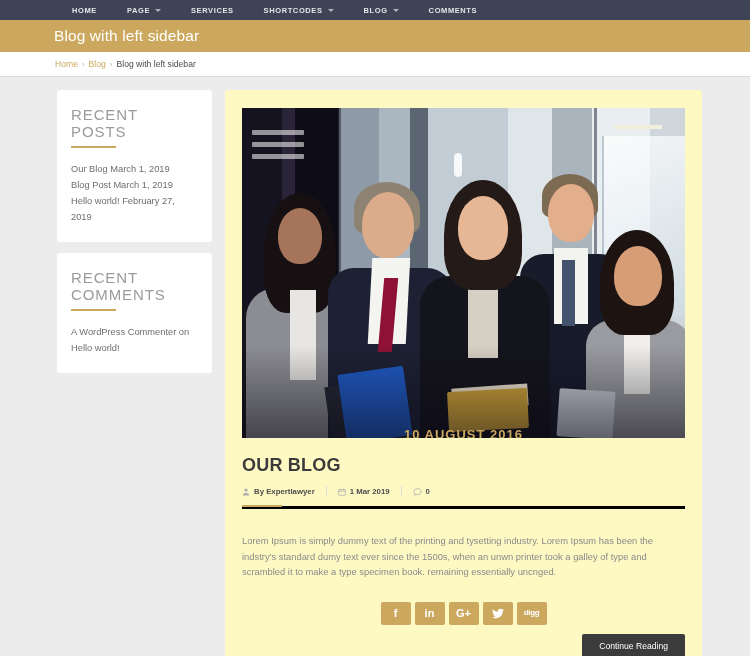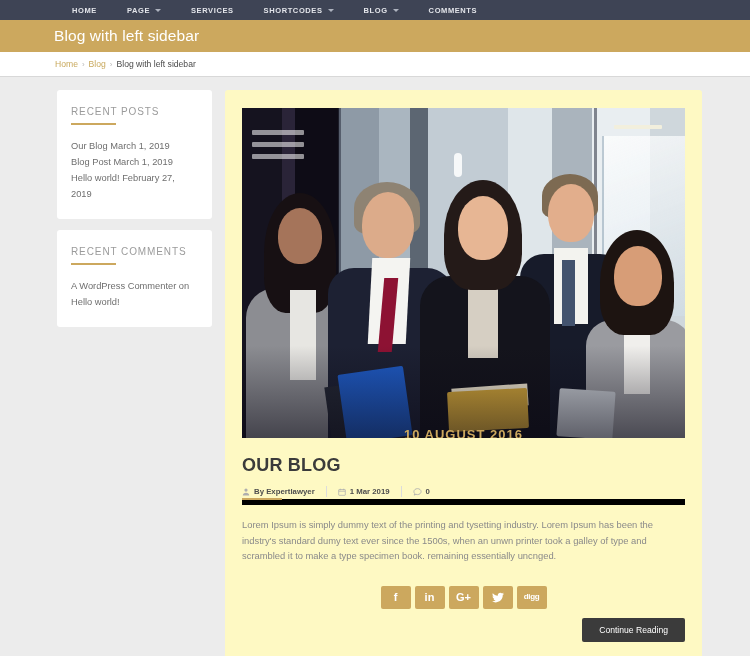--- a/index.html
+++ b/index.html
@@ -94,21 +94,21 @@
     flex-direction: column;
     gap: 11px;
     flex: 0 0 auto;
   }
   .widget {
     background: #ffffff;
     border-radius: 3px;
     padding: 16px 14px 17px 14px;
   }
   .widget-title {
-    font-size: 10px;
+    font-size: 15px;
     letter-spacing: 0.9px;
     color: #9b9b9b;
     font-weight: 400;
     text-transform: uppercase;
   }
   .widget-rule {
     width: 45px;
     height: 2px;
     background: #cca85e;
     margin-top: 6px;
@@ -269,22 +269,22 @@
     font-weight: 700;
     color: #3b3b3b;
     letter-spacing: 0.2px;
     margin-top: 17px;
     cursor: pointer;
   }
   .meta {
     display: flex;
     align-items: center;
     margin-top: 10px;
-    padding-bottom: 2px;
-    border-bottom: 6px solid #000000;
+    padding-bottom: 9px;
+    border-bottom: 3px solid #000000;
     position: relative;
   }
   .meta::after {
     content: "";
     position: absolute;
     left: 0; bottom: -1px;
     width: 40px; height: 2px;
     background: #cca85e;
   }
   .meta-item {
@@ -296,21 +296,21 @@
     color: #4d4d4d;
     padding-right: 11px;
   }
   .meta-div {
     width: 1px; height: 11px;
     background: #dcdcdc;
     margin-right: 11px;
   }
   .meta-icon { display: inline-flex; color: #aeaeae; }
   .excerpt {
-    margin-top: 12px;
+    margin-top: 24px;
     font-size: 9.4px;
     line-height: 15.5px;
     color: #8a8a8a;
   }
 
   
   .share {
     display: flex;
     justify-content: center;
     gap: 4px;

